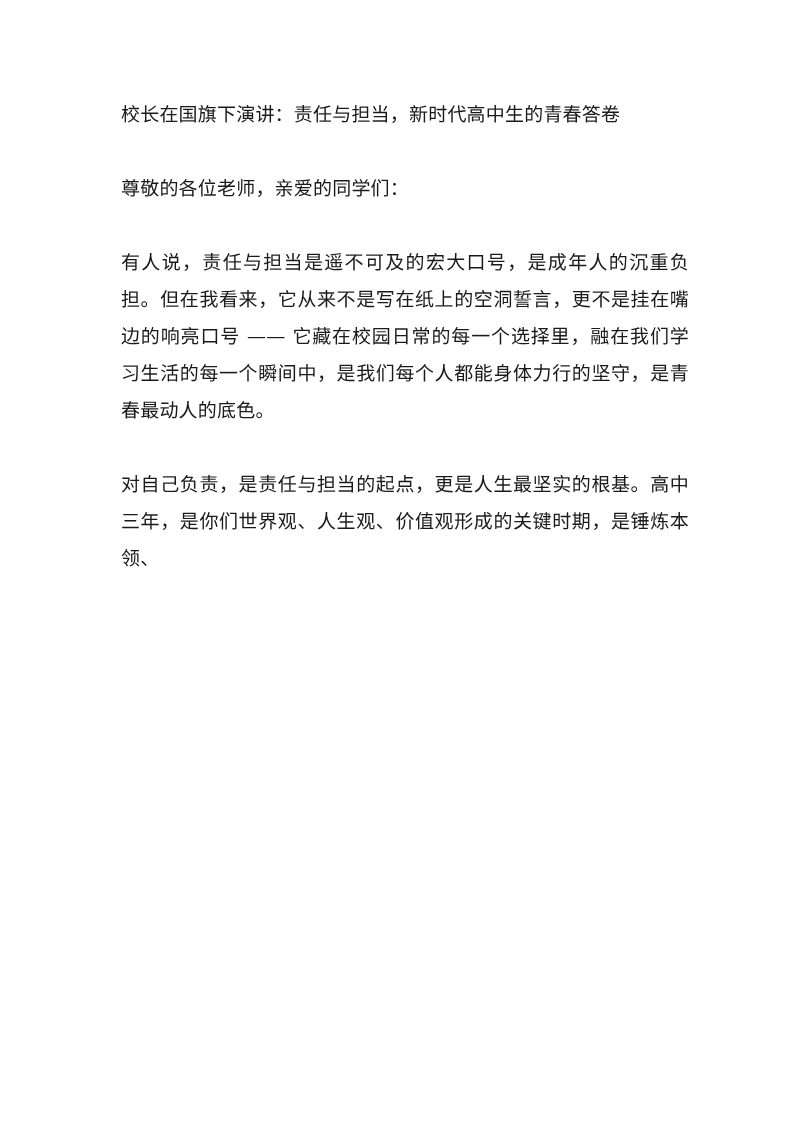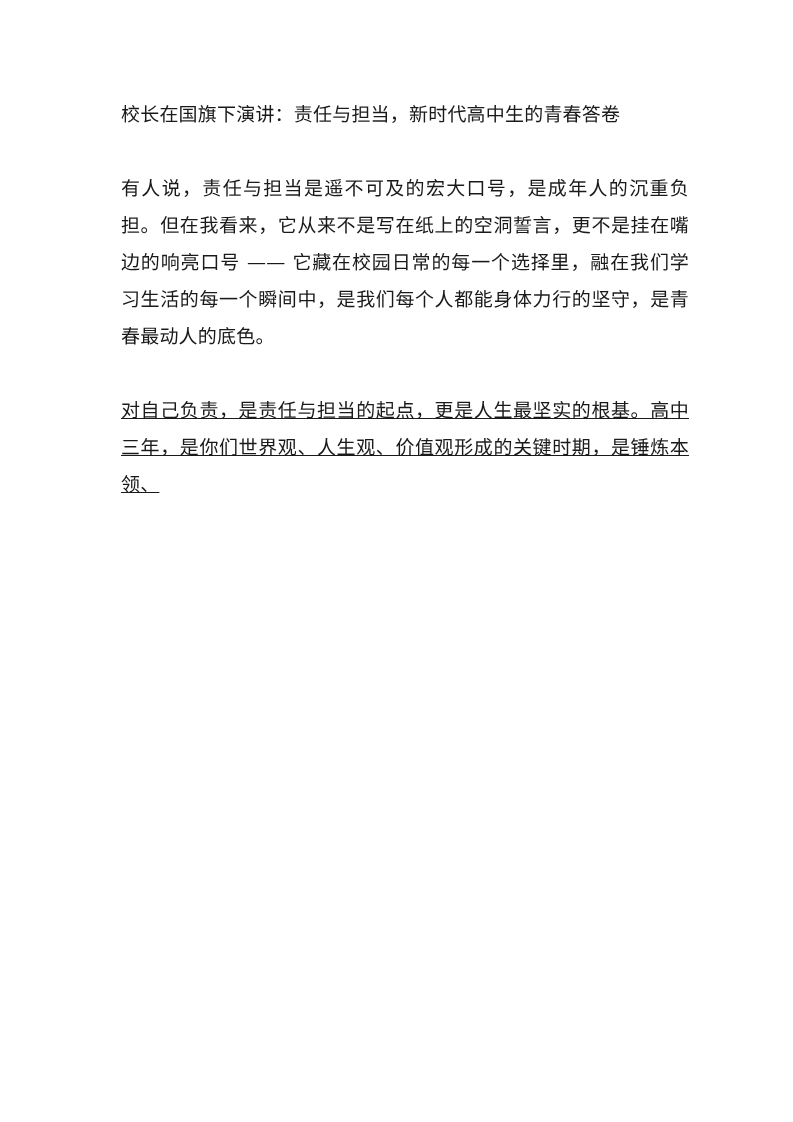--- a/index.html
+++ b/index.html
@@ -38,31 +38,31 @@
     white-space: normal;
   }
   .para-title {
     margin-bottom: 37px;
   }
   .para-gap {
     margin-bottom: 37px;
   }
   .para-last {
     margin-bottom: 0;
-    text-decoration: underline;
   }
 </style>
 </head>
 <body>
 
 <div class="page">
   <div class="doc-body">
 
     <p class="para para-title">校长在国旗下演讲：责任与担当，新时代高中生的青春答卷</p>
 
+    <p class="para para-gap">尊敬的各位老师，亲爱的同学们：</p>
 
 
 
     <p class="para para-gap">有人说，责任与担当是遥不可及的宏大口号，是成年人的沉重负担。但在我看来，它从来不是写在纸上的空洞誓言，更不是挂在嘴边的响亮口号 —— 它藏在校园日常的每一个选择里，融在我们学习生活的每一个瞬间中，是我们每个人都能身体力行的坚守，是青春最动人的底色。</p>
 
     <p class="para para-last">对自己负责，是责任与担当的起点，更是人生最坚实的根基。高中三年，是你们世界观、人生观、价值观形成的关键时期，是锤炼本领、</p>
 
   </div>
 </div>
 

